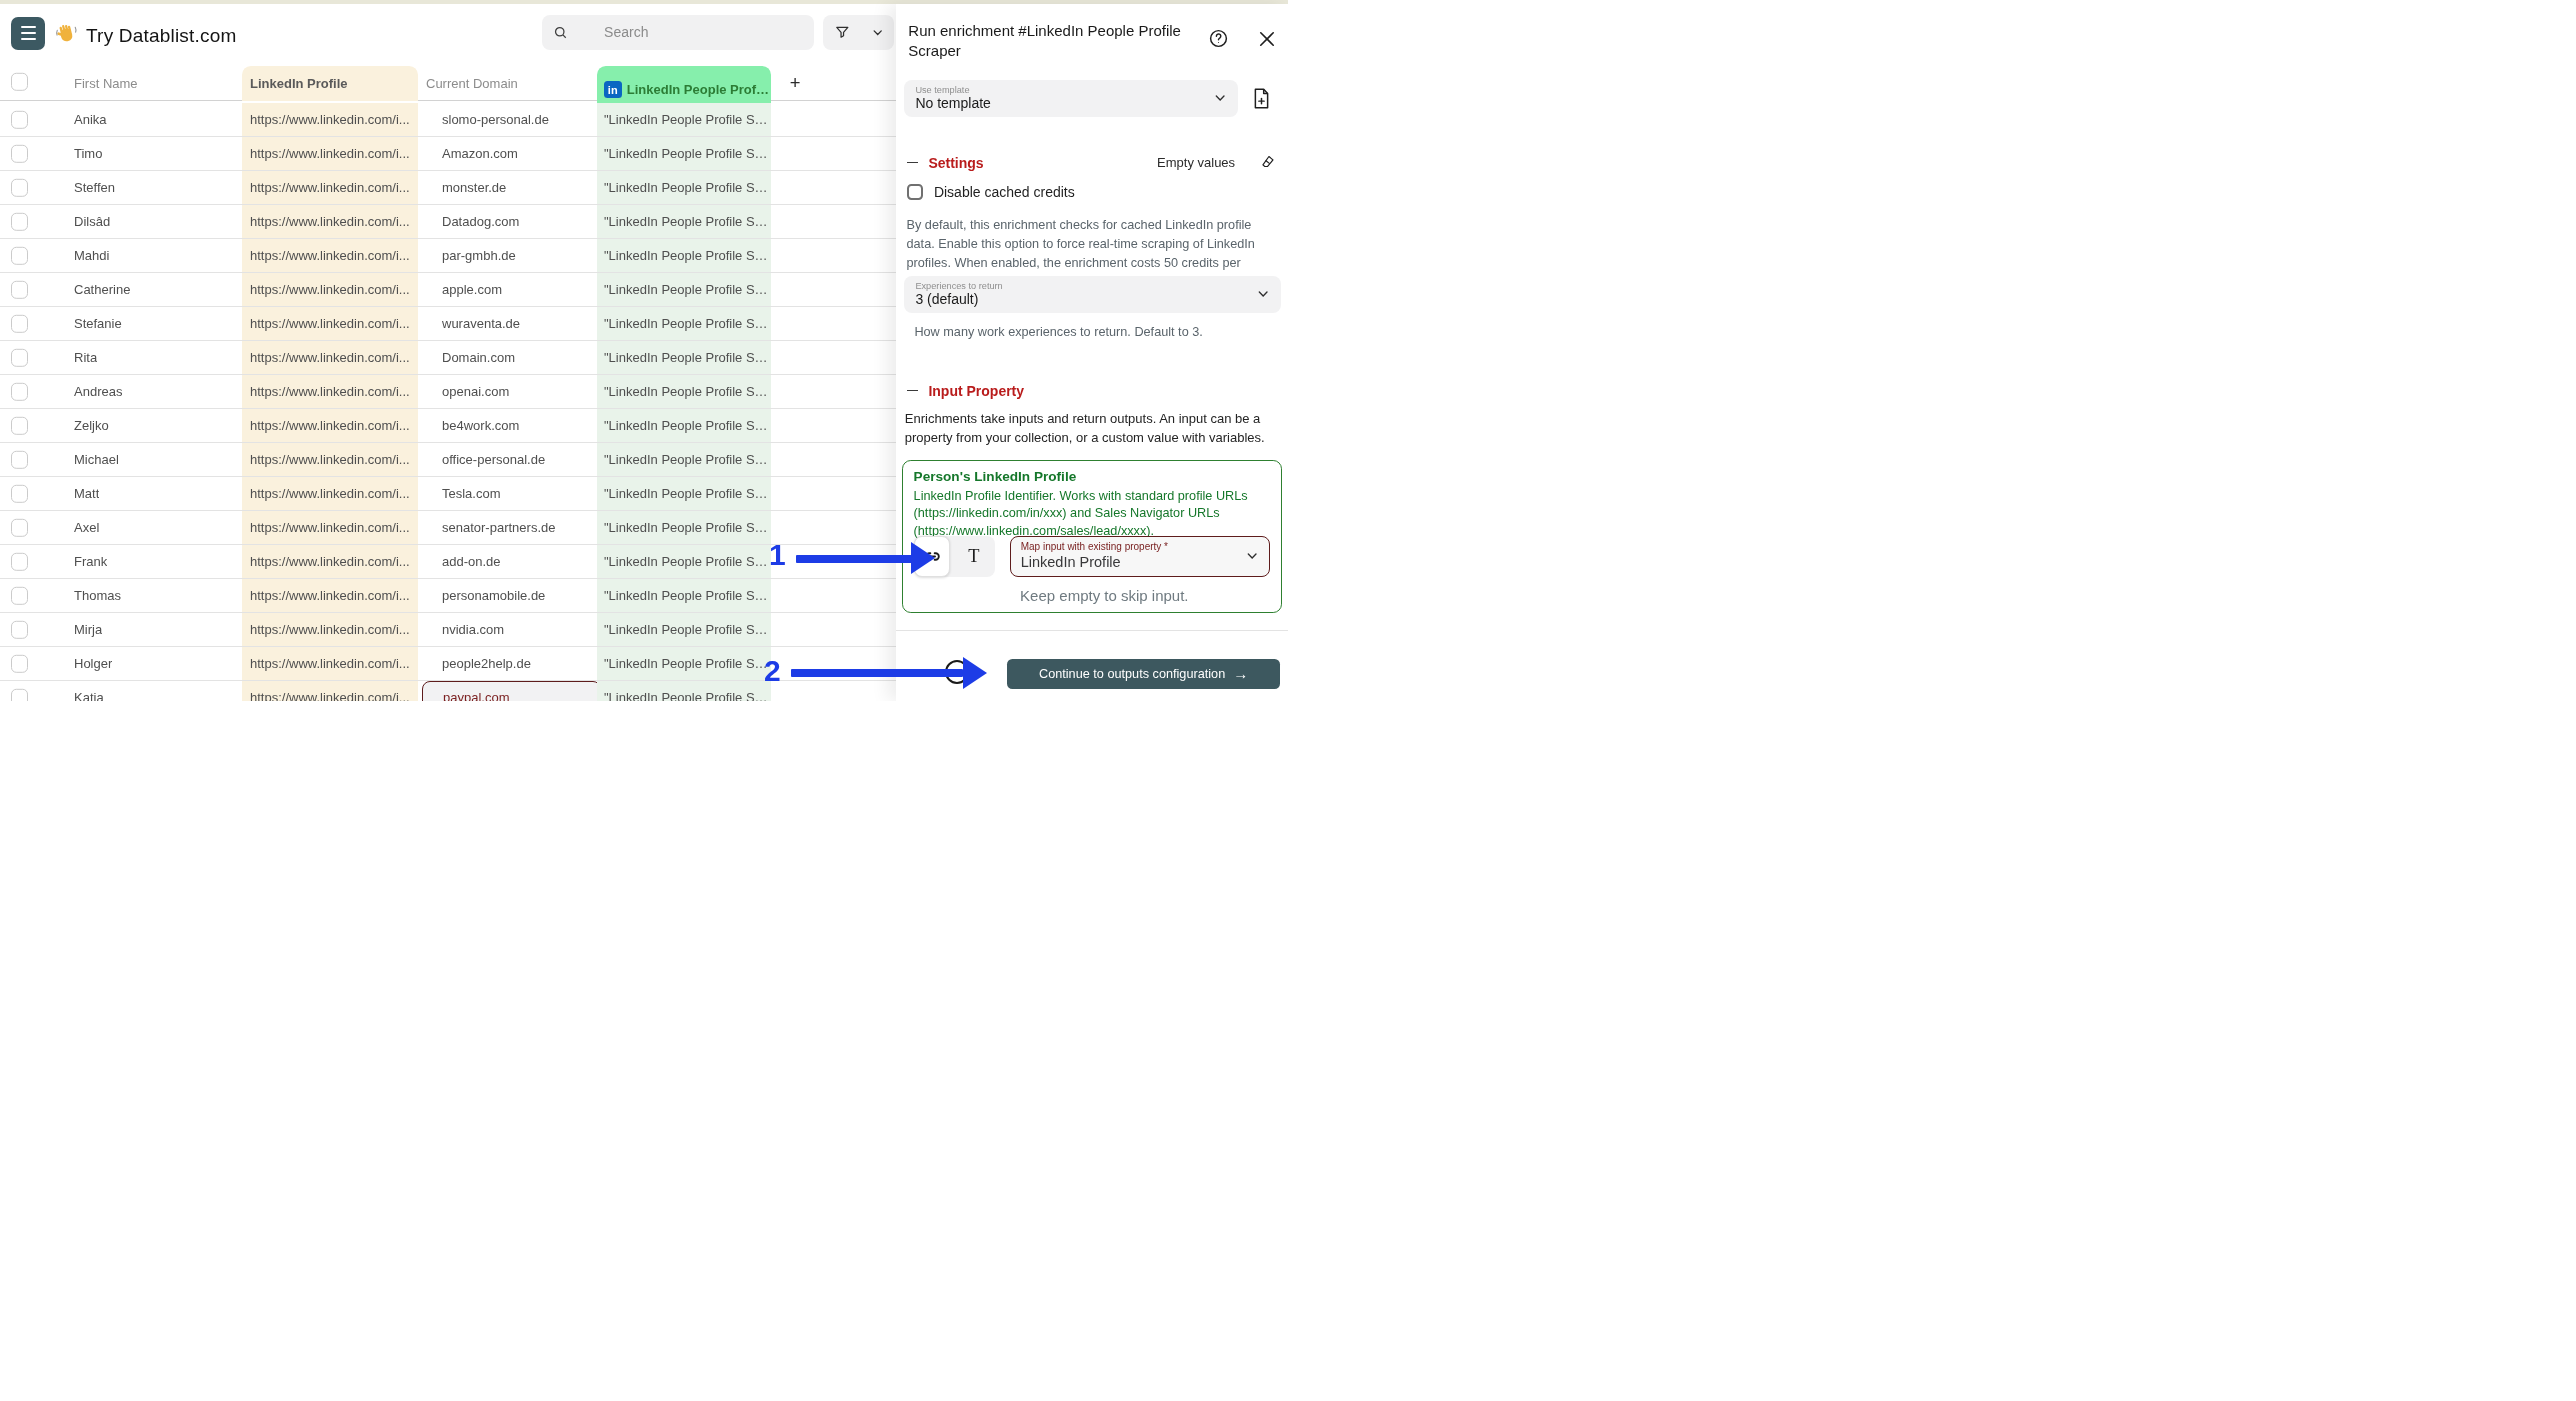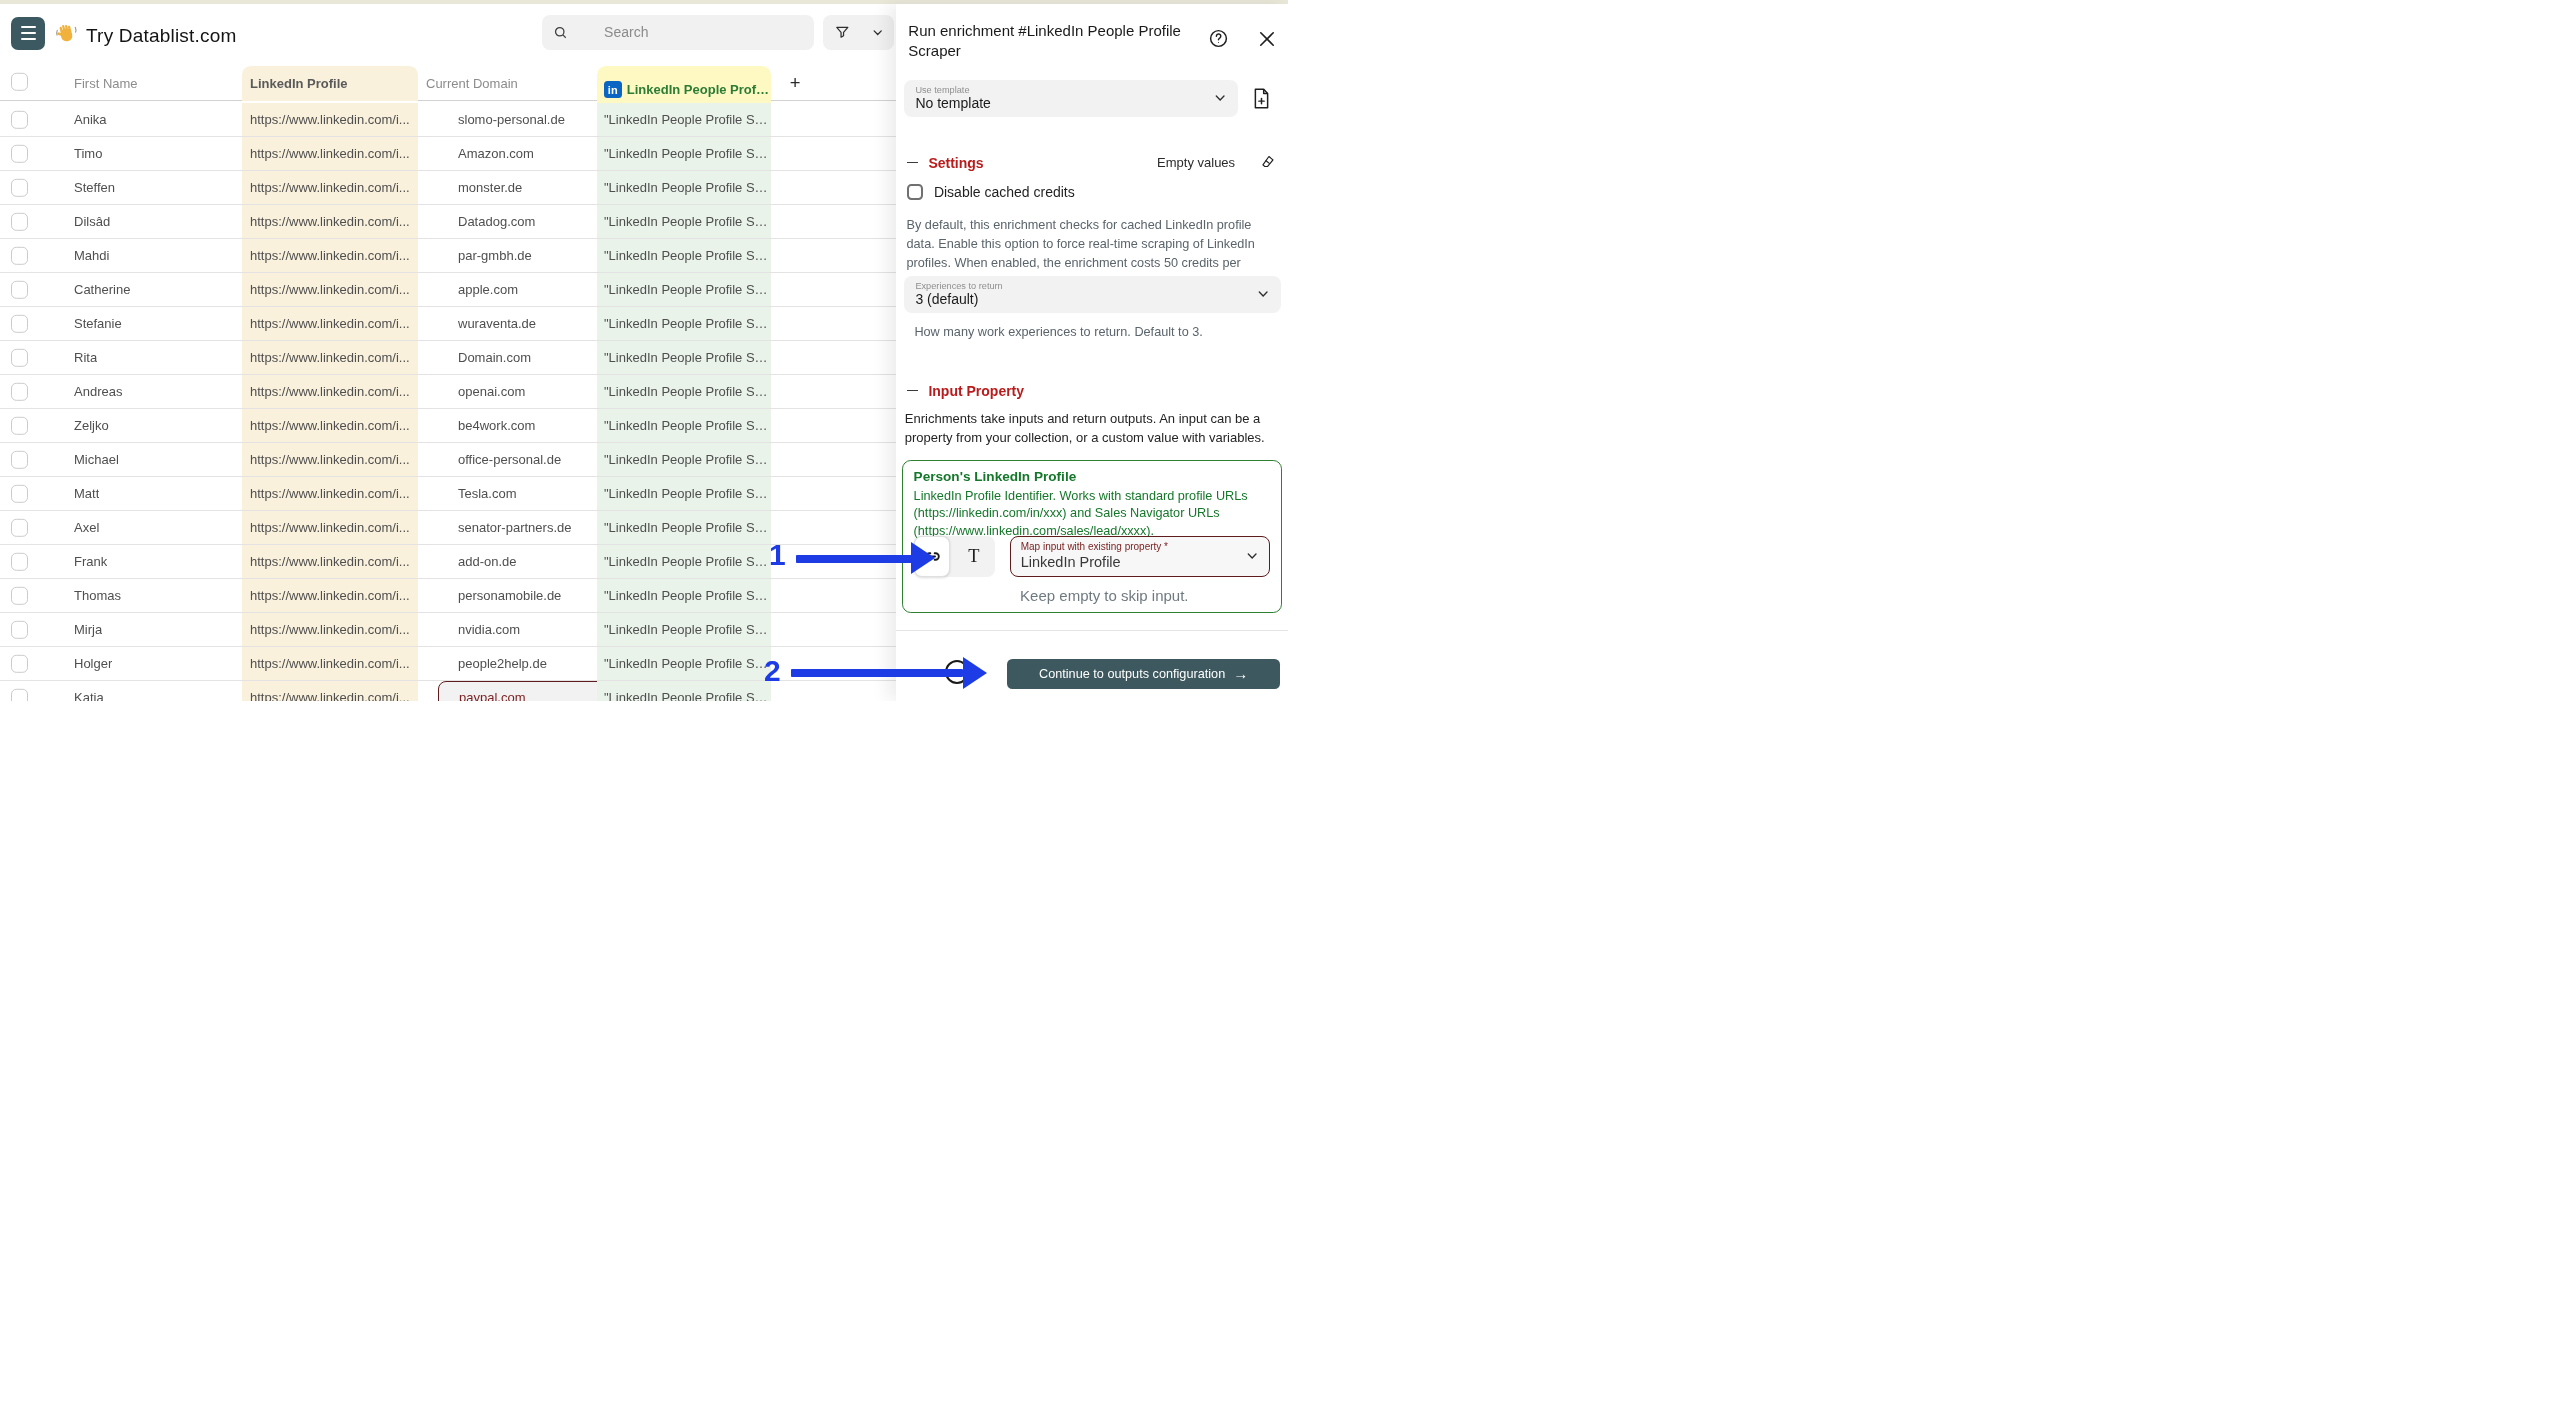--- a/index.html
+++ b/index.html
@@ -27,21 +27,21 @@
   .filter-group { position:absolute; left:823px; top:11.4px; width:71px; height:35px;
     background:#f1f1f2; border-radius:8px; display:flex; align-items:center;
     justify-content:space-between; padding:0 10.5px; cursor:pointer; }
 
   
   .thead { position:absolute; left:0; top:66px; width:896px; height:35px;
     border-bottom:1.8px solid #d2d2d2; background:#fff; }
   .col-beige-h { position:absolute; left:242px; top:0; width:176px; height:35px;
     background:#faf1dd; border-radius:8.8px 8.8px 0 0; display:flex; align-items:center; }
   .col-green-h { position:absolute; left:597px; top:0; width:174px; height:47px;
-    background:#fef9c3; border-radius:8.8px 8.8px 0 0; display:flex; align-items:center;
+    background:#86efac; border-radius:8.8px 8.8px 0 0; display:flex; align-items:center;
     padding-left:7px; gap:5.3px; overflow:hidden; }
   .h-label { font-size:13px; color:#8c8c8c; position:absolute; top:9.6px; }
   .h-first { left:74px; }
   .h-domain { left:426px; }
   .h-li { position:relative; left:8px; font-size:13px; font-weight:700; color:#5a5a5a; }
   .h-enr { font-size:13px; font-weight:700; color:#2c7c35; white-space:nowrap; overflow:hidden;
     text-overflow:ellipsis; }
   .li-badge { flex:0 0 auto; width:17.5px; height:17.5px; background:#0a66c2; border-radius:3.5px;
     color:#fff; font-size:11px; font-weight:700; display:flex; align-items:center;
     justify-content:center; }
@@ -49,21 +49,21 @@
     color:#2b2b2b; display:flex; align-items:center; justify-content:center; cursor:pointer;
     font-weight:400; }
 
   .rows { position:absolute; left:0; top:103px; width:896px; }
   .trow { position:relative; width:896px; height:34px; border-bottom:0.9px solid #e3e3e3; }
   .cell-beige { position:absolute; left:242px; top:0; width:176px; height:100%;
     background:#faf1dd; display:flex; align-items:center; padding-left:8px; }
   .cell-green { position:absolute; left:597px; top:0; width:174px; height:100%;
     background:#e9f3ea; display:flex; align-items:center; padding-left:7px; }
   .cell-name { position:absolute; left:74px; top:0; height:100%; display:flex; align-items:center; }
-  .cell-domain { position:absolute; left:438px; top:0; width:179px; height:100%;
+  .cell-domain { position:absolute; left:422px; top:0; width:179px; height:100%;
     display:flex; align-items:center; padding-left:20px; }
   .trow .txt { font-size:13px; color:#4f4f4f; white-space:nowrap; overflow:hidden;
     text-overflow:ellipsis; }
   .cell-domain.sel { border:1.8px solid #5e1c1c; }
   .cell-domain.sel .txt { color:#7a1f1f; text-decoration:underline; font-weight:500; }
   .cbx { position:absolute; left:11.4px; top:50%; transform:translateY(-50%); width:16.6px;
     height:18.4px; border:1.8px solid #cbcbcb; border-radius:5.3px; background:#fff; cursor:pointer; }
   .thead .cbx { top:16px; }
 
   

